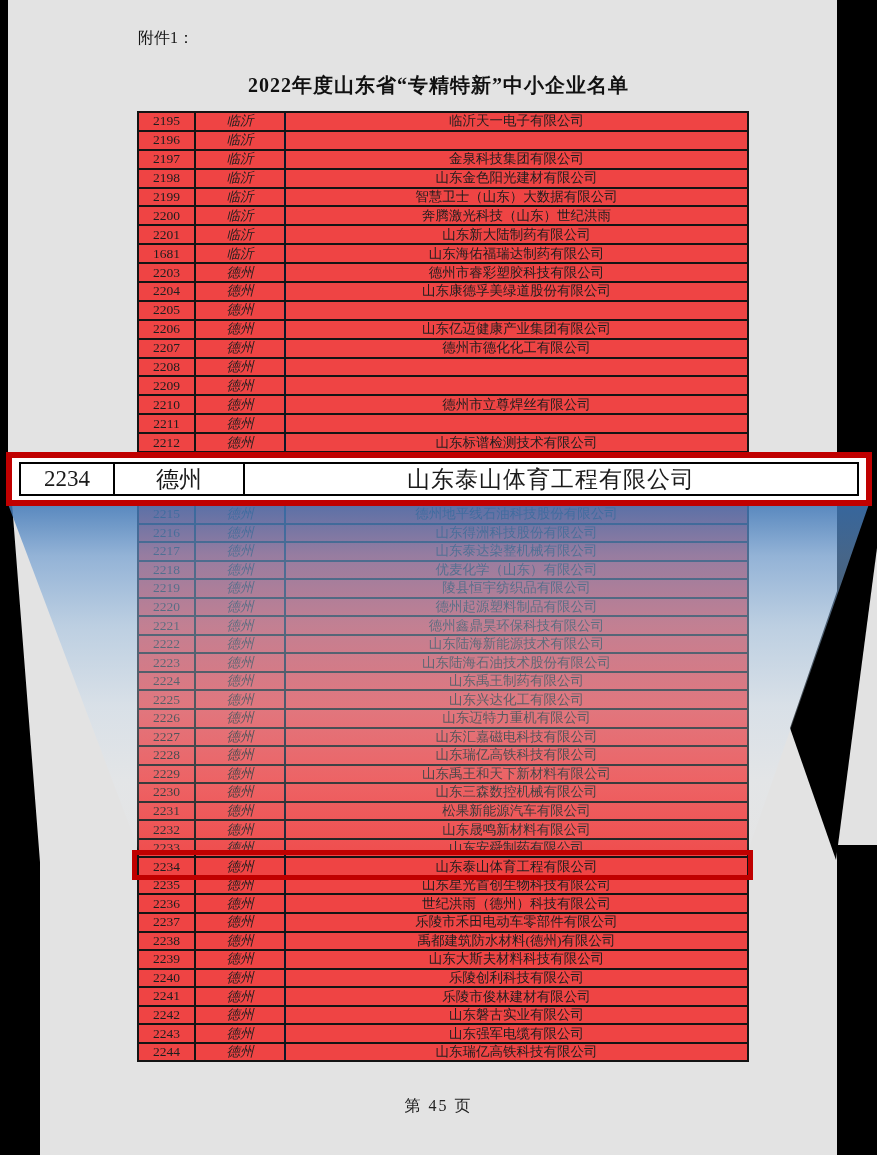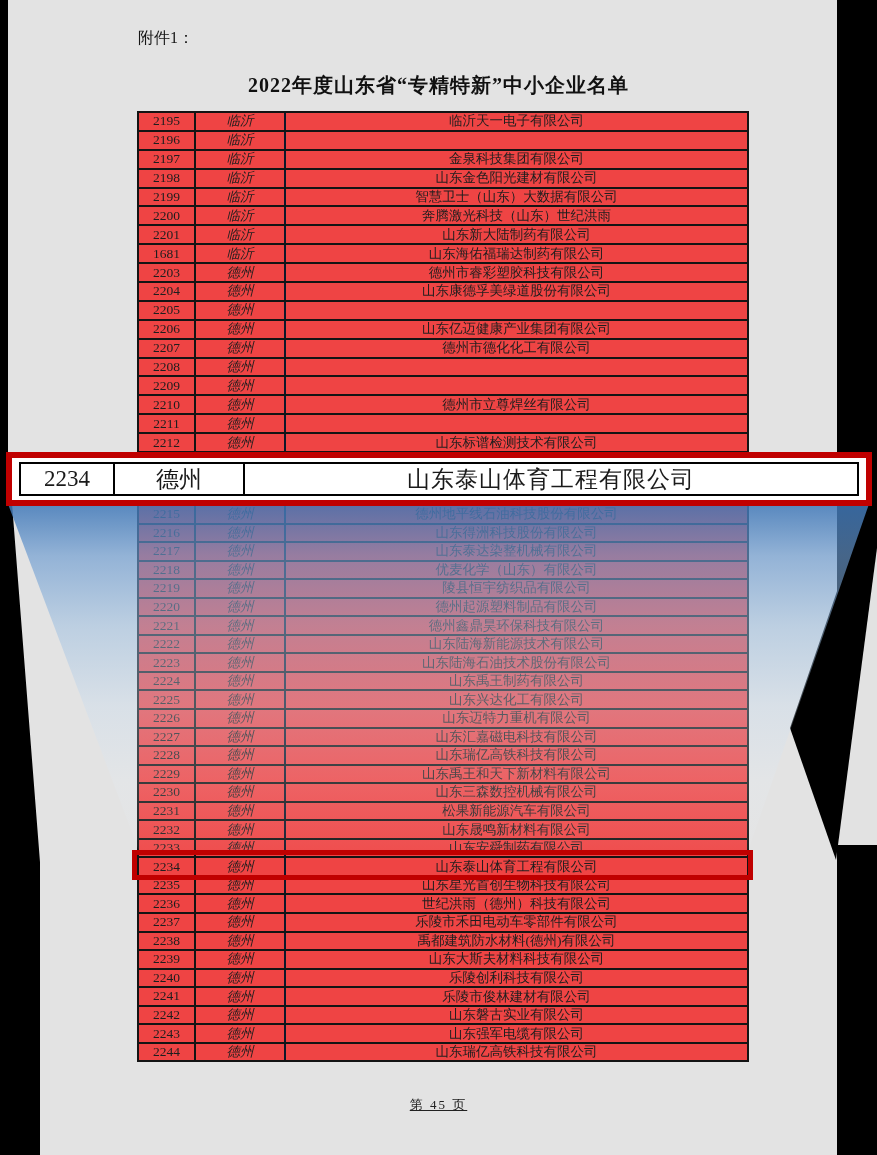--- a/index.html
+++ b/index.html
@@ -93,21 +93,21 @@
   .callout-cell{
     display:flex;align-items:center;justify-content:center;
     font-size:23px;color:#1a1a1a;white-space:nowrap;
   }
   .cc-no{width:92px;border-right:2.5px solid #000;}
   .cc-city{width:128px;border-right:2.5px solid #000;}
   .cc-company{flex:1;letter-spacing:1px;}
   
   .footer{
     position:absolute;left:0;top:1096px;width:877px;z-index:2;
-    text-align:center;font-size:13px;color:#222;letter-spacing:2px;text-decoration:underline;
+    text-align:center;font-size:16px;color:#222;letter-spacing:2px;
   }
 </style>
 </head>
 <body>
 
 <div class="page">
 
   <div class="black-left"></div>
   <div class="black-right-band"></div>
   <div class="black-right-strip"></div>

